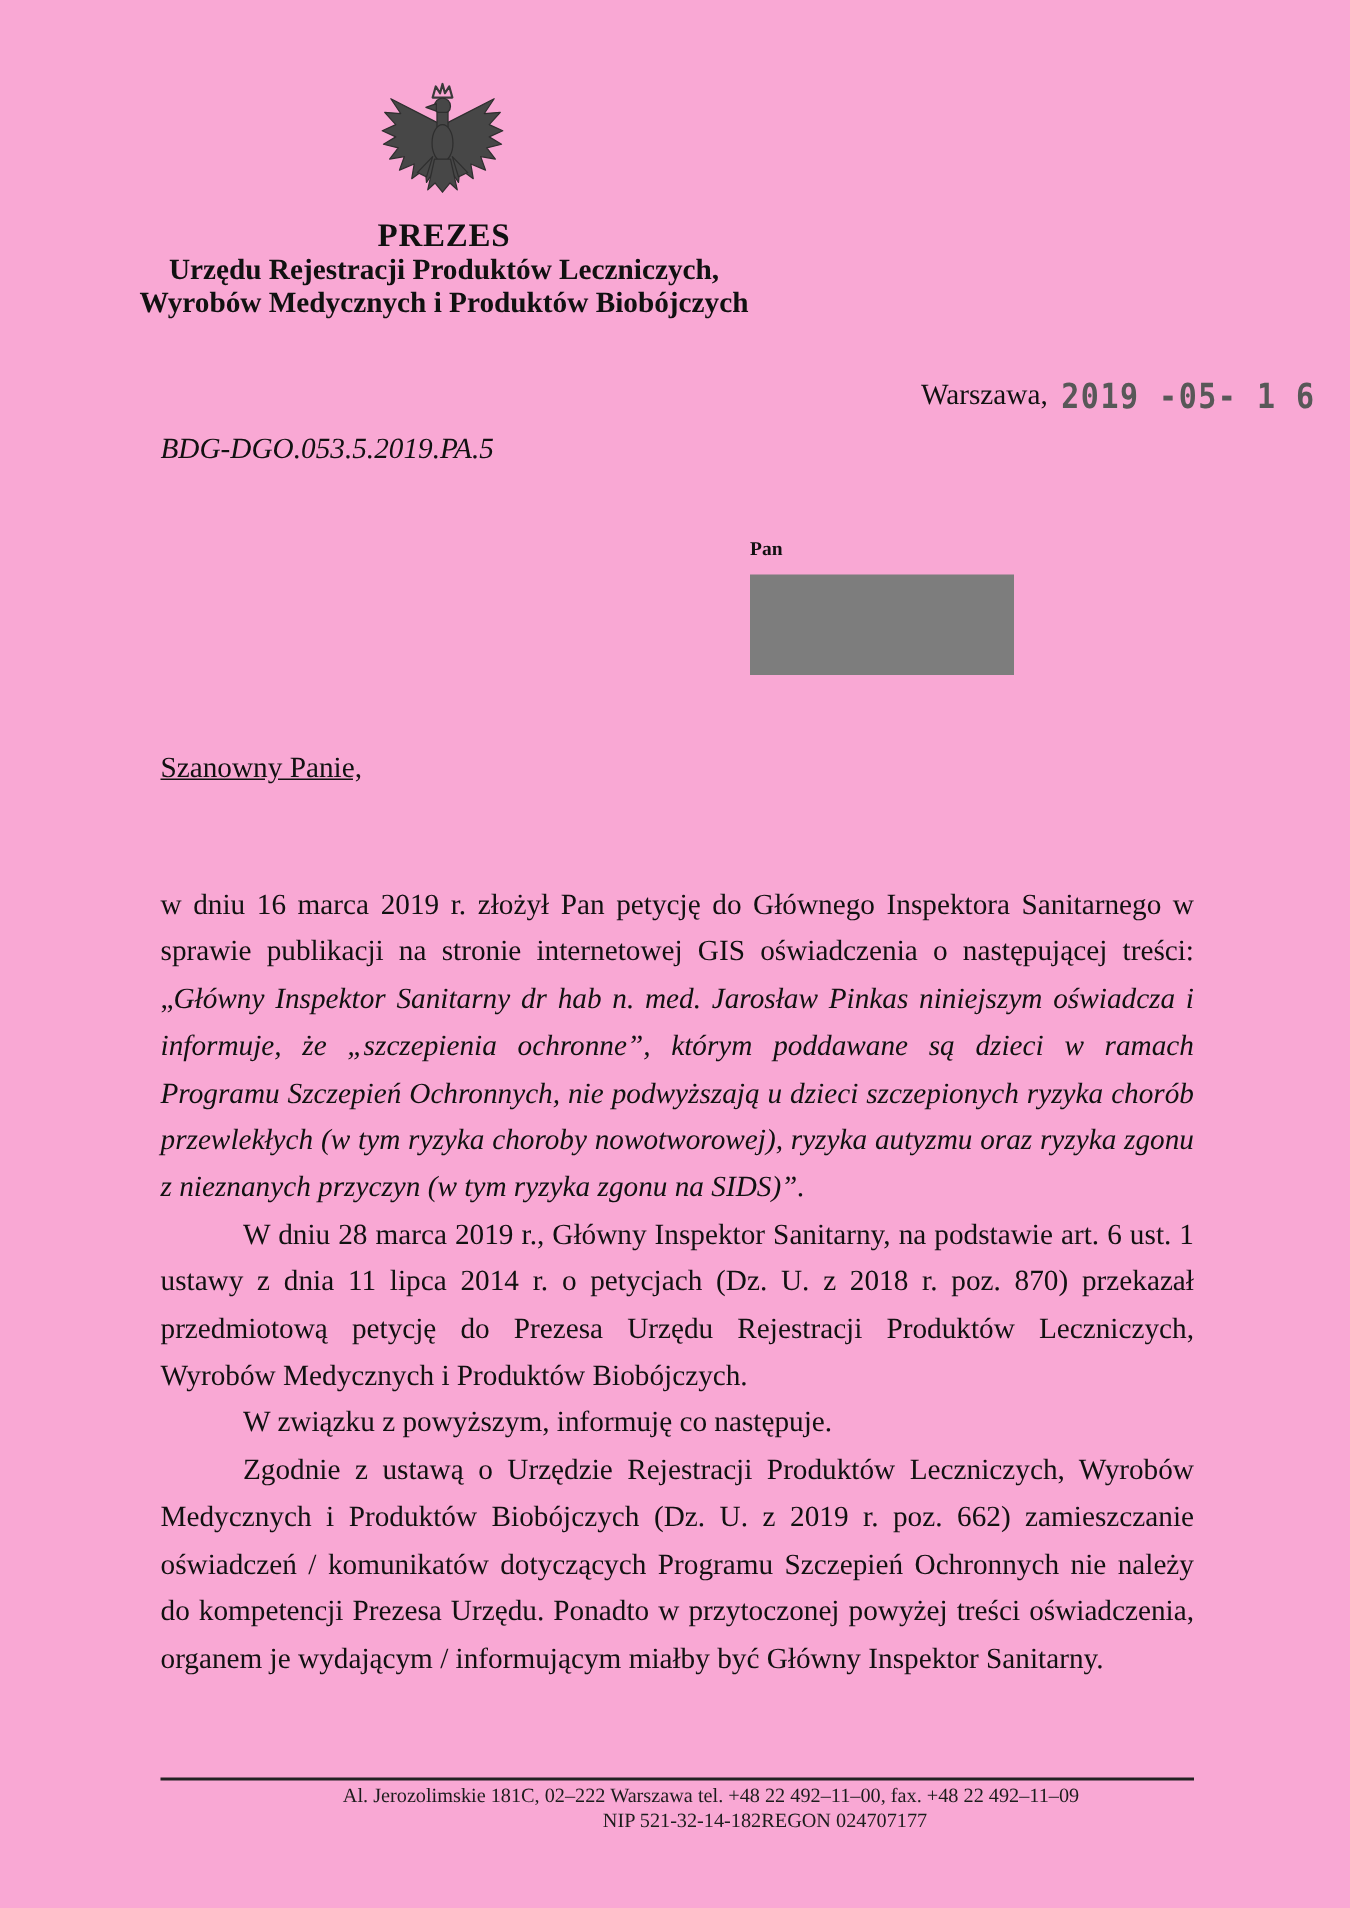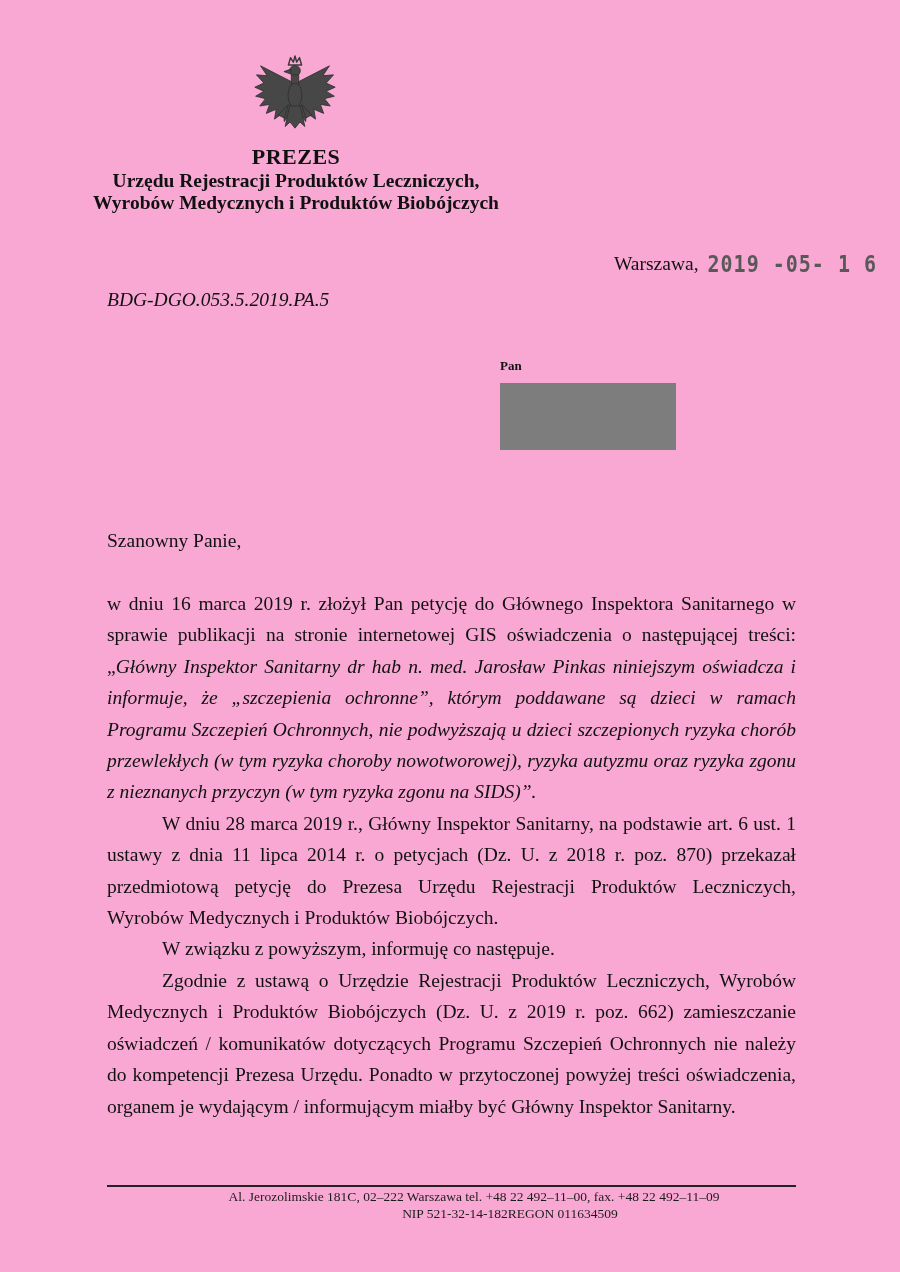--- a/index.html
+++ b/index.html
@@ -87,22 +87,23 @@
     margin-top: 9px;
     width: 176px;
     height: 67px;
     background: #7d7d7d;
   }
 
   
   .greeting {
     position: absolute;
     left: 107px;
-    top: 530px;
-    font-size: 19.5px;
+    top: 502px;
+    font-size: 19.5px;
+    text-decoration: underline;
   }
 
   
   .body {
     position: absolute;
     left: 107px;
     top: 588px;
     width: 689px;
     font-size: 19.5px;
     line-height: 31.4px;
@@ -196,16 +197,16 @@
     <p><span>w dniu 16 marca 2019 r. złożył Pan petycję do Głównego Inspektora Sanitarnego w sprawie publikacji na stronie internetowej GIS oświadczenia o następującej treści: „</span><em>Główny Inspektor Sanitarny dr hab n. med. Jarosław Pinkas niniejszym oświadcza i informuje, że „szczepienia ochronne”, którym poddawane są dzieci w ramach Programu Szczepień Ochronnych, nie podwyższają u dzieci szczepionych ryzyka chorób przewlekłych (w tym ryzyka choroby nowotworowej), ryzyka autyzmu oraz ryzyka zgonu z nieznanych przyczyn (w tym ryzyka zgonu na SIDS)”.</em></p>
     <p class="indent">W dniu 28 marca 2019 r., Główny Inspektor Sanitarny, na podstawie art. 6 ust. 1 ustawy z dnia 11 lipca 2014 r. o petycjach (Dz. U. z 2018 r. poz. 870) przekazał przedmiotową petycję do Prezesa Urzędu Rejestracji Produktów Leczniczych, Wyrobów Medycznych i Produktów Biobójczych.</p>
     <p class="indent">W związku z powyższym, informuję co następuje.</p>
     <p class="indent">Zgodnie z ustawą o Urzędzie Rejestracji Produktów Leczniczych, Wyrobów Medycznych i Produktów Biobójczych (Dz. U. z 2019 r. poz. 662) zamieszczanie oświadczeń / komunikatów dotyczących Programu Szczepień Ochronnych nie należy do kompetencji Prezesa Urzędu. Ponadto w przytoczonej powyżej treści oświadczenia, organem je wydającym / informującym miałby być Główny Inspektor Sanitarny.</p>
   </div>
 
   <div class="footer-rule"></div>
   <div class="footer-line1">Al. Jerozolimskie 181C, 02–222 Warszawa tel. +48 22 492–11–00, fax. +48 22 492–11–09</div>
   <div class="footer-line2">
     <span>NIP 521-32-14-182</span>
-    <span>REGON 011634509</span>
+    <span>REGON 024707177</span>
   </div>
 
 </div>
 
 </body></html>

